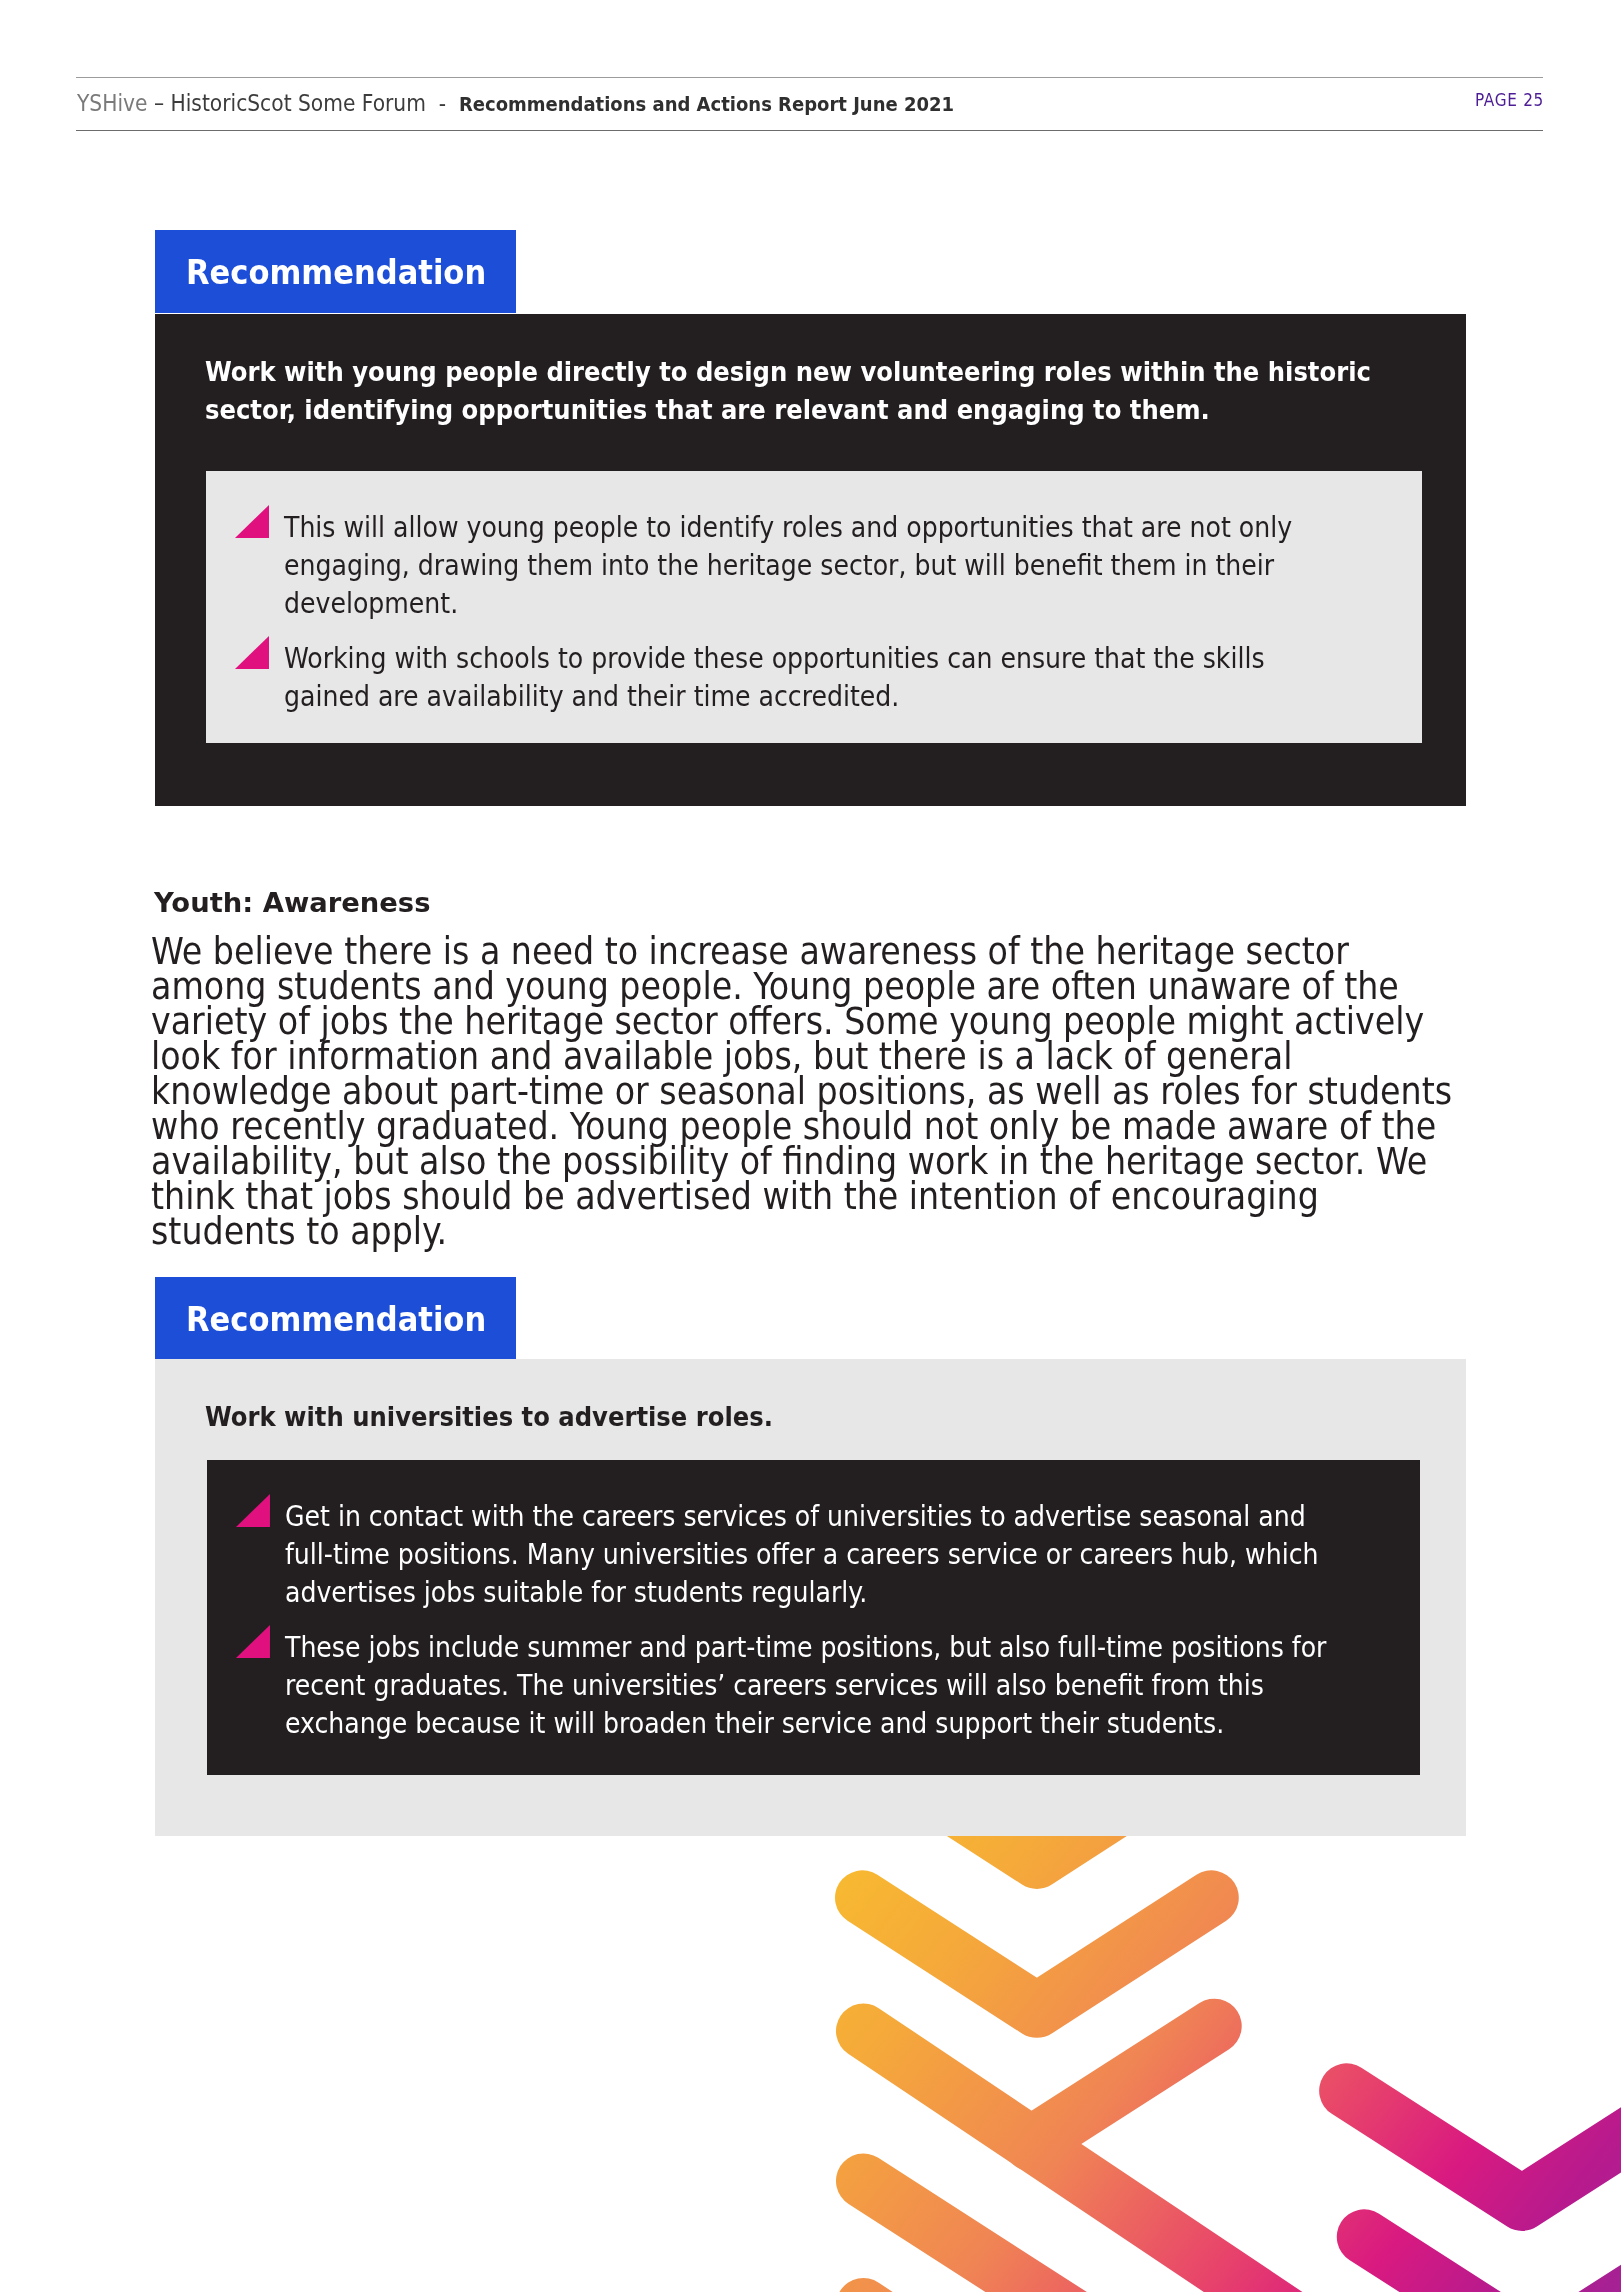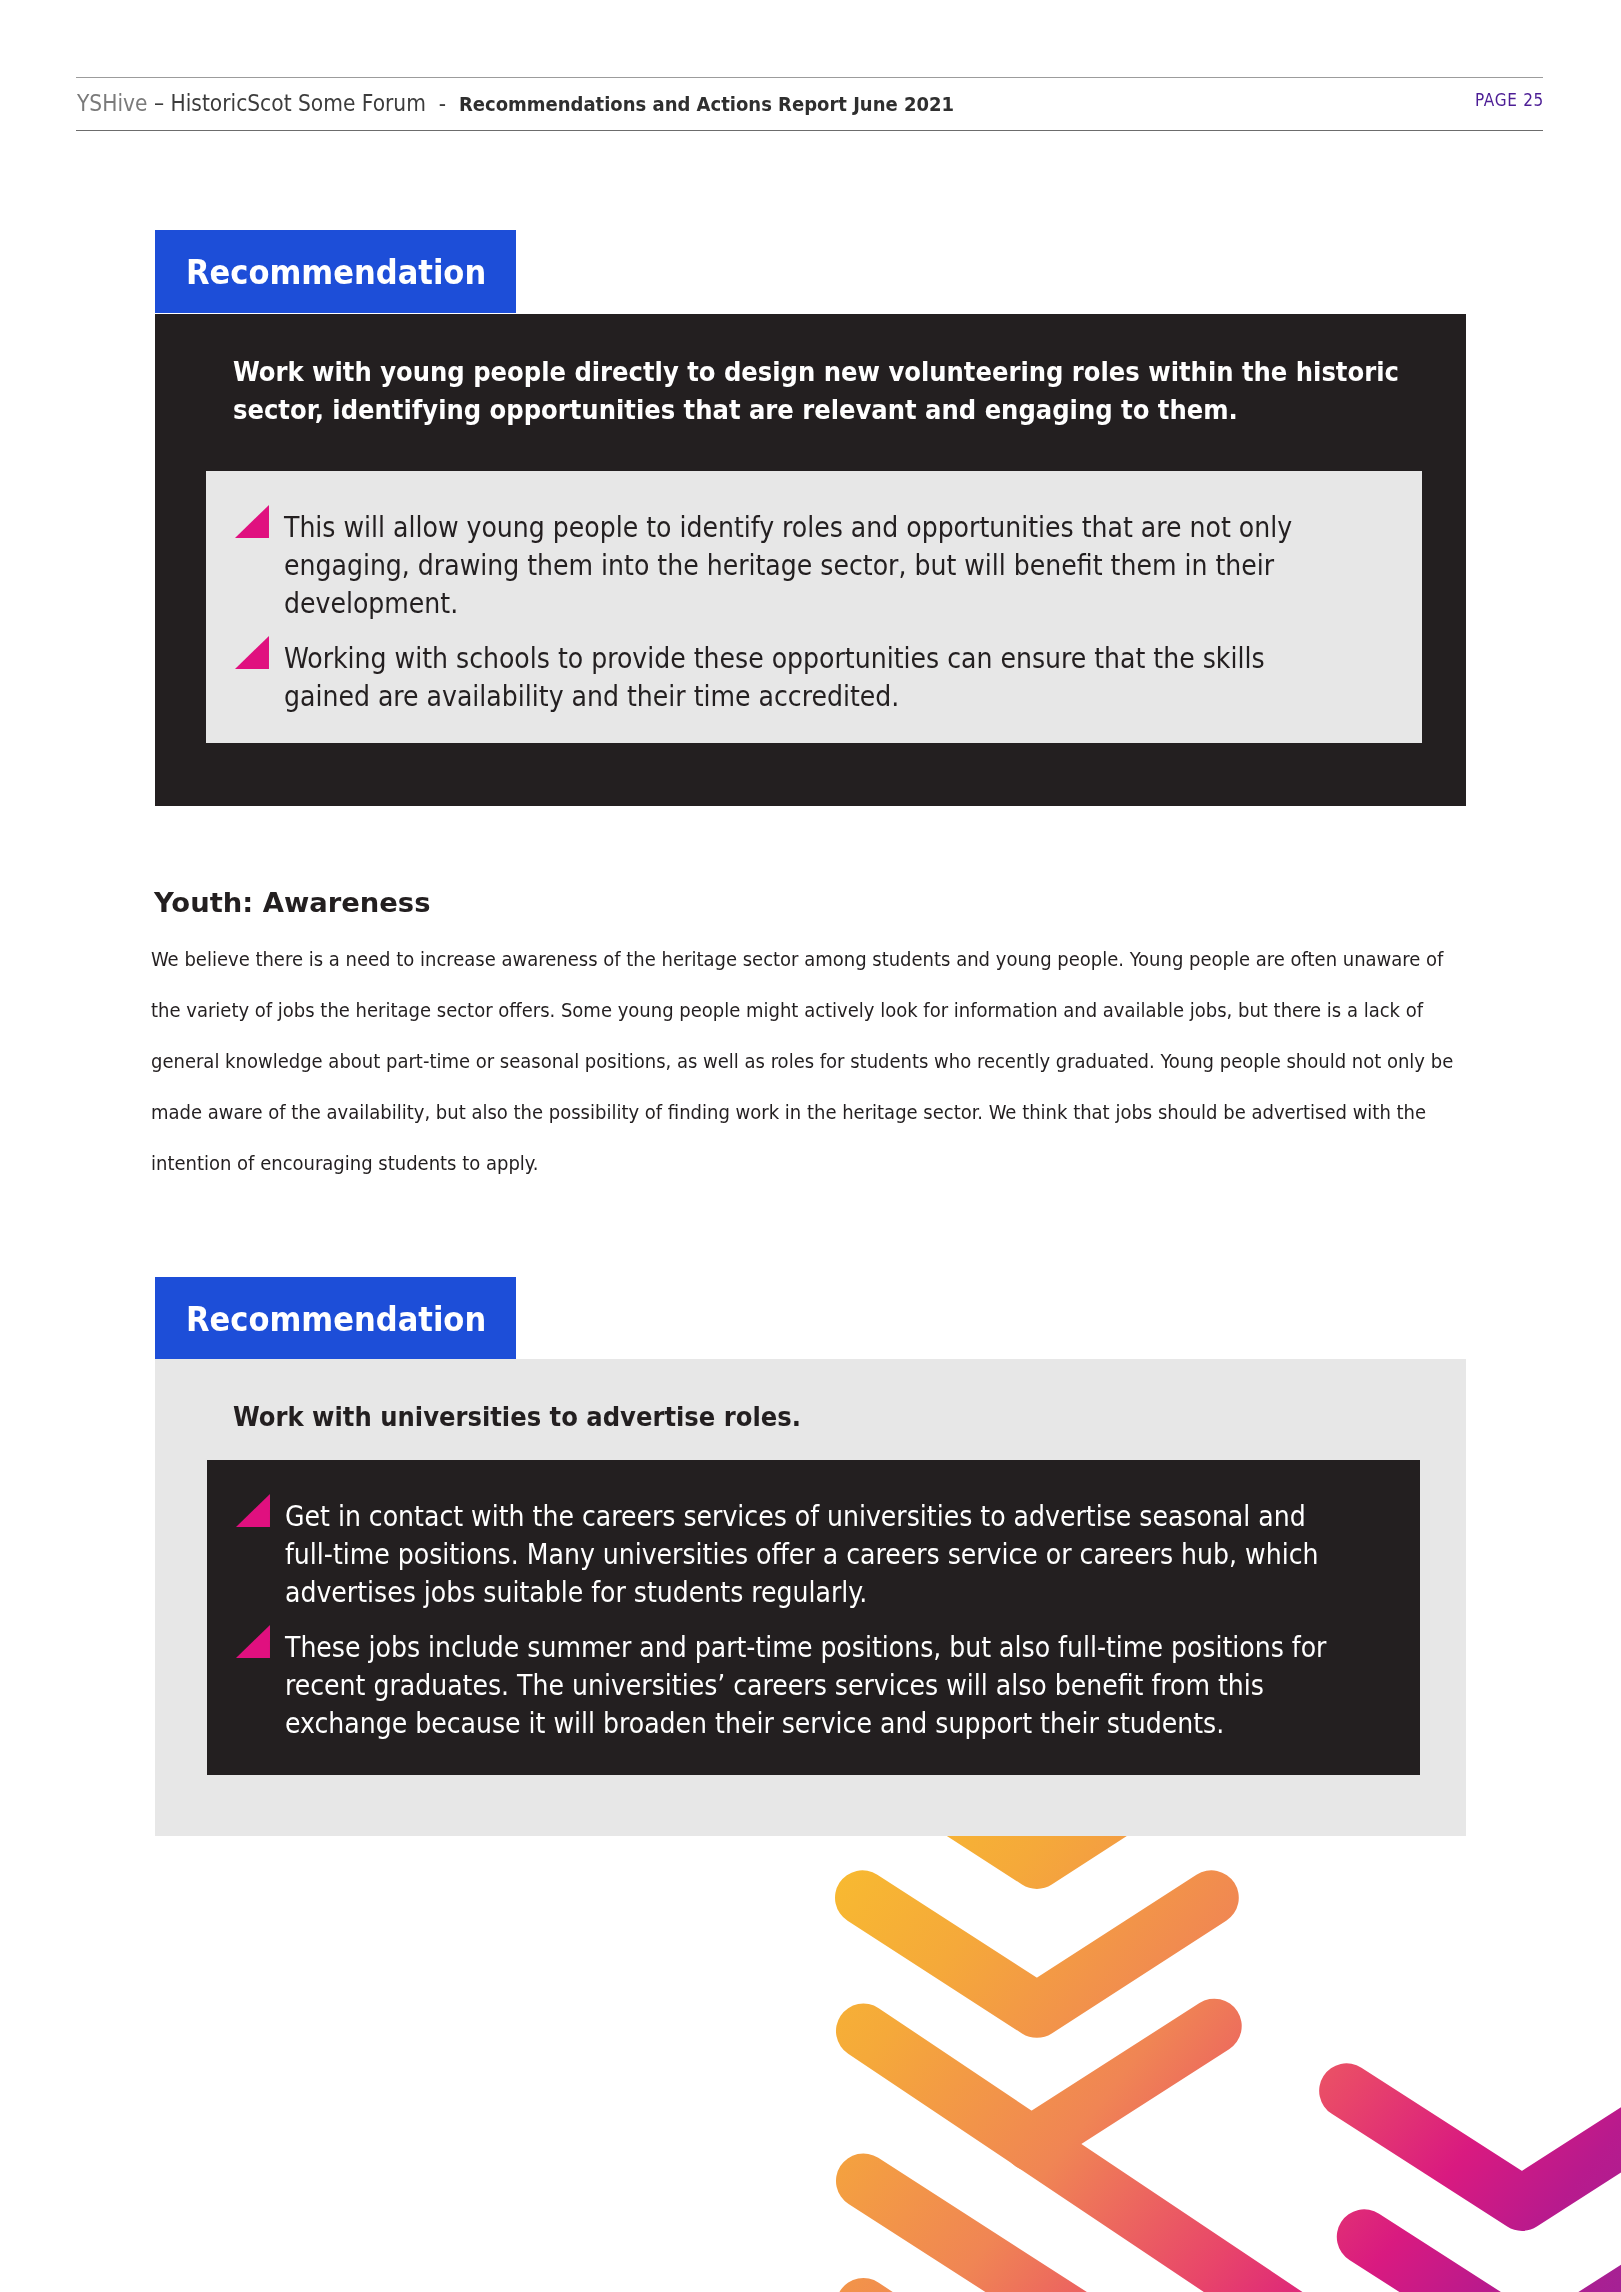--- a/index.html
+++ b/index.html
@@ -19,34 +19,34 @@
   .hdr-right{position:absolute;right:-1px;top:11.8px;font-size:17px;color:#4c1d95;letter-spacing:0.7px;}
 
   
   .tag{position:absolute;background:#1d4ed8;color:#ffffff;font-weight:bold;
        font-size:34px;}
   .tag span{position:absolute;left:31px;top:21.6px;}
 
   .darkpanel{position:absolute;background:#231f20;}
   .litepanel{position:absolute;background:#e7e7e7;}
 
-  .heading{position:absolute;font-weight:bold;font-size:27px;line-height:38px;margin-left:28px;}
+  .heading{position:absolute;font-weight:bold;font-size:27px;line-height:38px;}
   .heading.on-dark{color:#ffffff;}
   .heading.on-lite{color:#231f20;}
 
   .bullets{position:absolute;}
   .bullet{position:relative;padding-left:78px;font-size:28px;line-height:38px;}
   .bullet + .bullet{margin-top:16.7px;}
   .bullet .tri{position:absolute;left:29px;top:-3.9px;width:34px;height:33px;line-height:0;}
   .bullet.on-lite{color:#231f20;}
   .bullet.on-dark{color:#ffffff;}
 
   
   .sec-h{position:absolute;font-size:27.4px;font-weight:bold;color:#231f20;font-stretch:normal;}
-  .body-p{position:absolute;font-size:20px;line-height:51px;color:#231f20;}
+  .body-p{position:absolute;font-size:37px;line-height:35px;color:#231f20;}
 
   
   .deco{position:absolute;left:0;top:0;width:1621px;height:2293px;pointer-events:none;}
 </style>
 </head>
 <body>
 
 <div class="page">
 
   <svg class="deco" viewBox="0 0 1654 2339" width="1621" height="2293">

